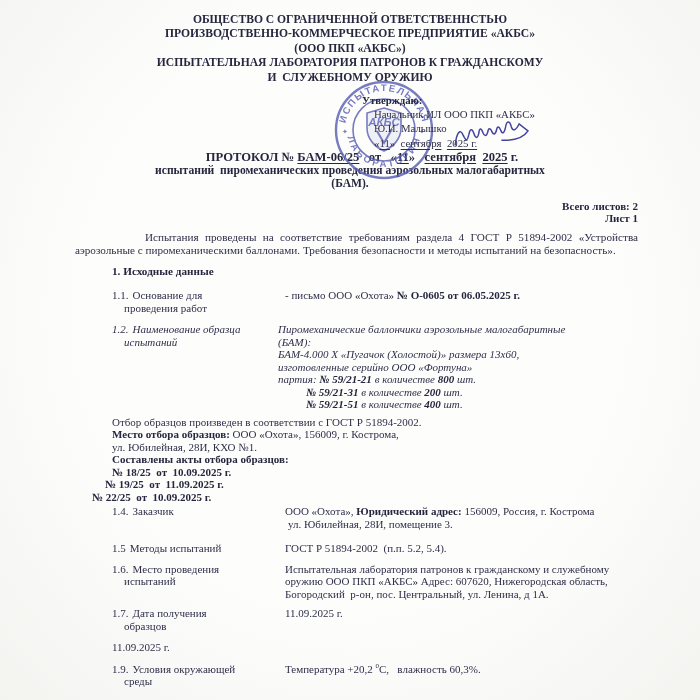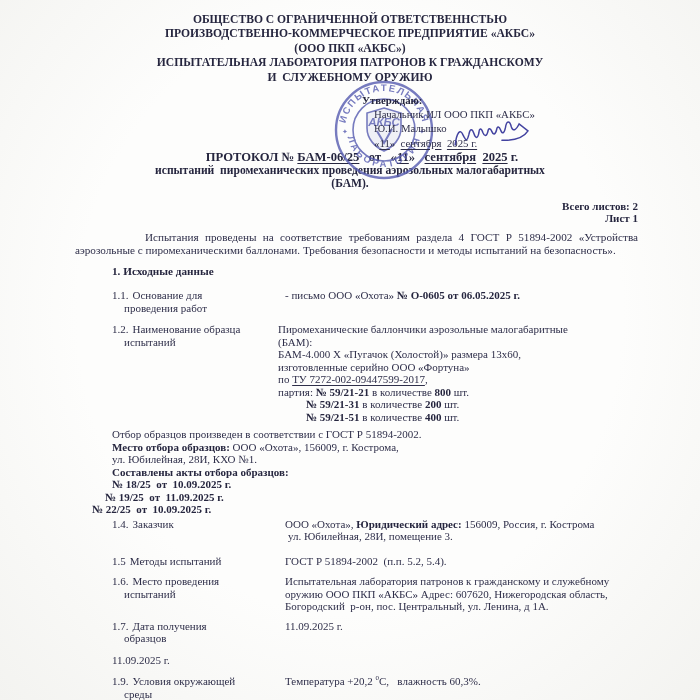--- a/index.html
+++ b/index.html
@@ -50,21 +50,21 @@
   .c-label .num{margin-right:4px;}
   .c-value{width:360px;}
   .tl{white-space:pre-wrap;}
   .v12{margin-left:-7px;}
   .ind28{padding-left:28px;}
   .ind3{padding-left:3px;}
   .out7{margin-left:-7px;}
   .out20{margin-left:-20px;}
 
   .m-11{margin-top:12px;}
-  .m-12{margin-top:9px;}
+  .m-12{margin-top:9px;font-style:italic;}
   .m-13{margin-top:5px;}
   .m-14{margin-top:2px;}
   .m-15{margin-top:12px;}
   .m-16{margin-top:8px;}
   .m-17{margin-top:7px;}
   .m-18{margin-top:9px;}
   .m-19{margin-top:9px;}
 
   .stamp text{font-family:"Liberation Sans","DejaVu Sans",sans-serif;}
 </style>
@@ -146,21 +146,20 @@
 
     <div class="row m-12">
       <div class="c-label">
         <span class="num">1.2.</span><span>Наименование образца испытаний</span>
       </div>
       <div class="c-value v12">
           <div class="tl"><span>Пиромеханические баллончики аэрозольные малогабаритные</span></div>
           <div class="tl"><span>(БАМ):</span></div>
           <div class="tl"><span>БАМ-4.000 Х «Пугачок (Холостой)» размера 13х60,</span></div>
           <div class="tl"><span>изготовленные серийно ООО «Фортуна»</span></div>
-          <div class="tl"><span>по </span><span class="u">ТУ 7272-002-09447599-2017</span><span>,</span></div>
           <div class="tl"><span>партия: </span><span class="b">№ 59/21-21</span><span> в количестве </span><span class="b">800</span><span> шт.</span></div>
           <div class="tl ind28"><span class="b">№ 59/21-31</span><span> в количестве </span><span class="b">200</span><span> шт.</span></div>
           <div class="tl ind28"><span class="b">№ 59/21-51</span><span> в количестве </span><span class="b">400</span><span> шт.</span></div>
         </div>
     </div>
 
     <div class="row m-13">
       <div class="c-value">
           <div class="tl"><span>Отбор образцов произведен в соответствии с ГОСТ Р 51894-2002.</span></div>
           <div class="tl"><span class="b">Место отбора образцов:</span><span> ООО «Охота», 156009, г. Кострома,</span></div>

